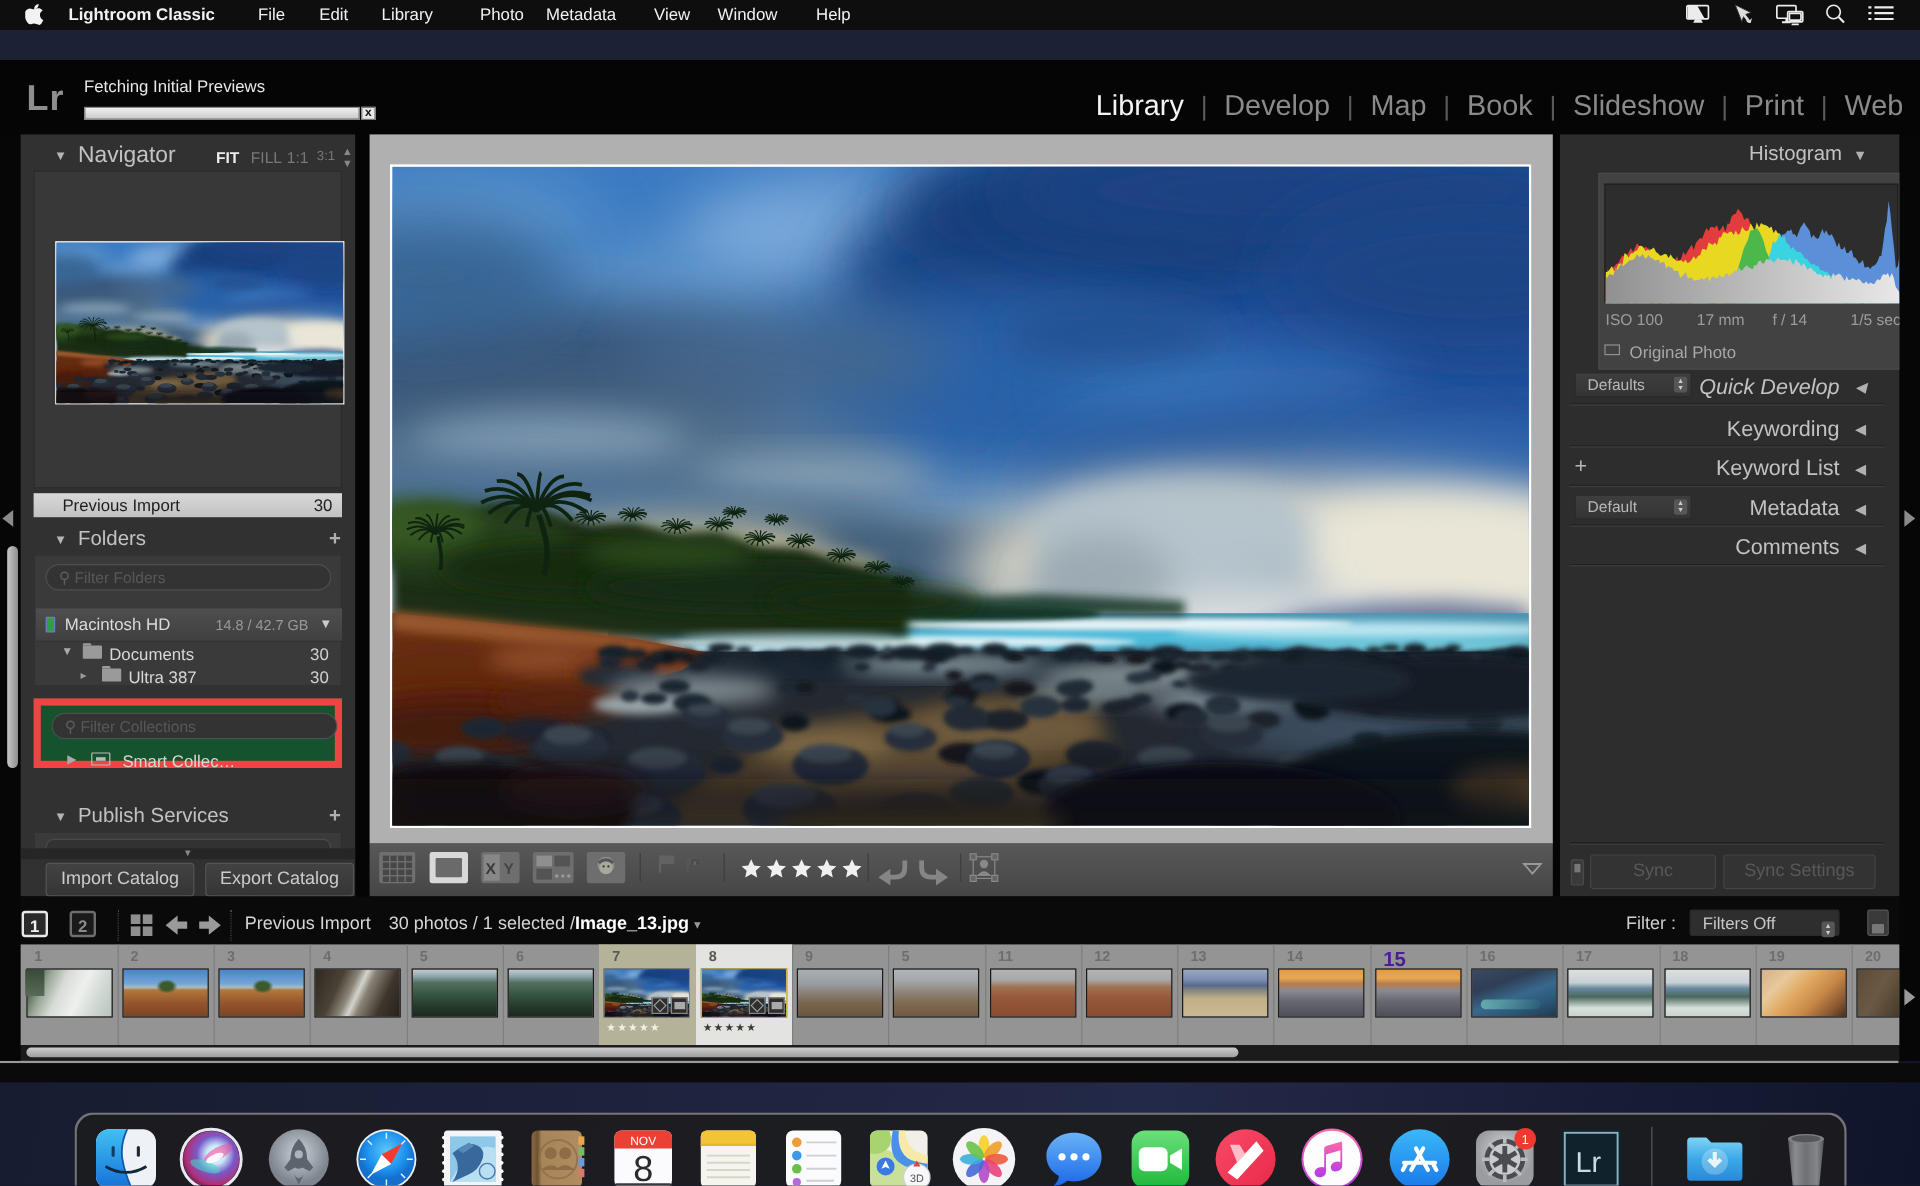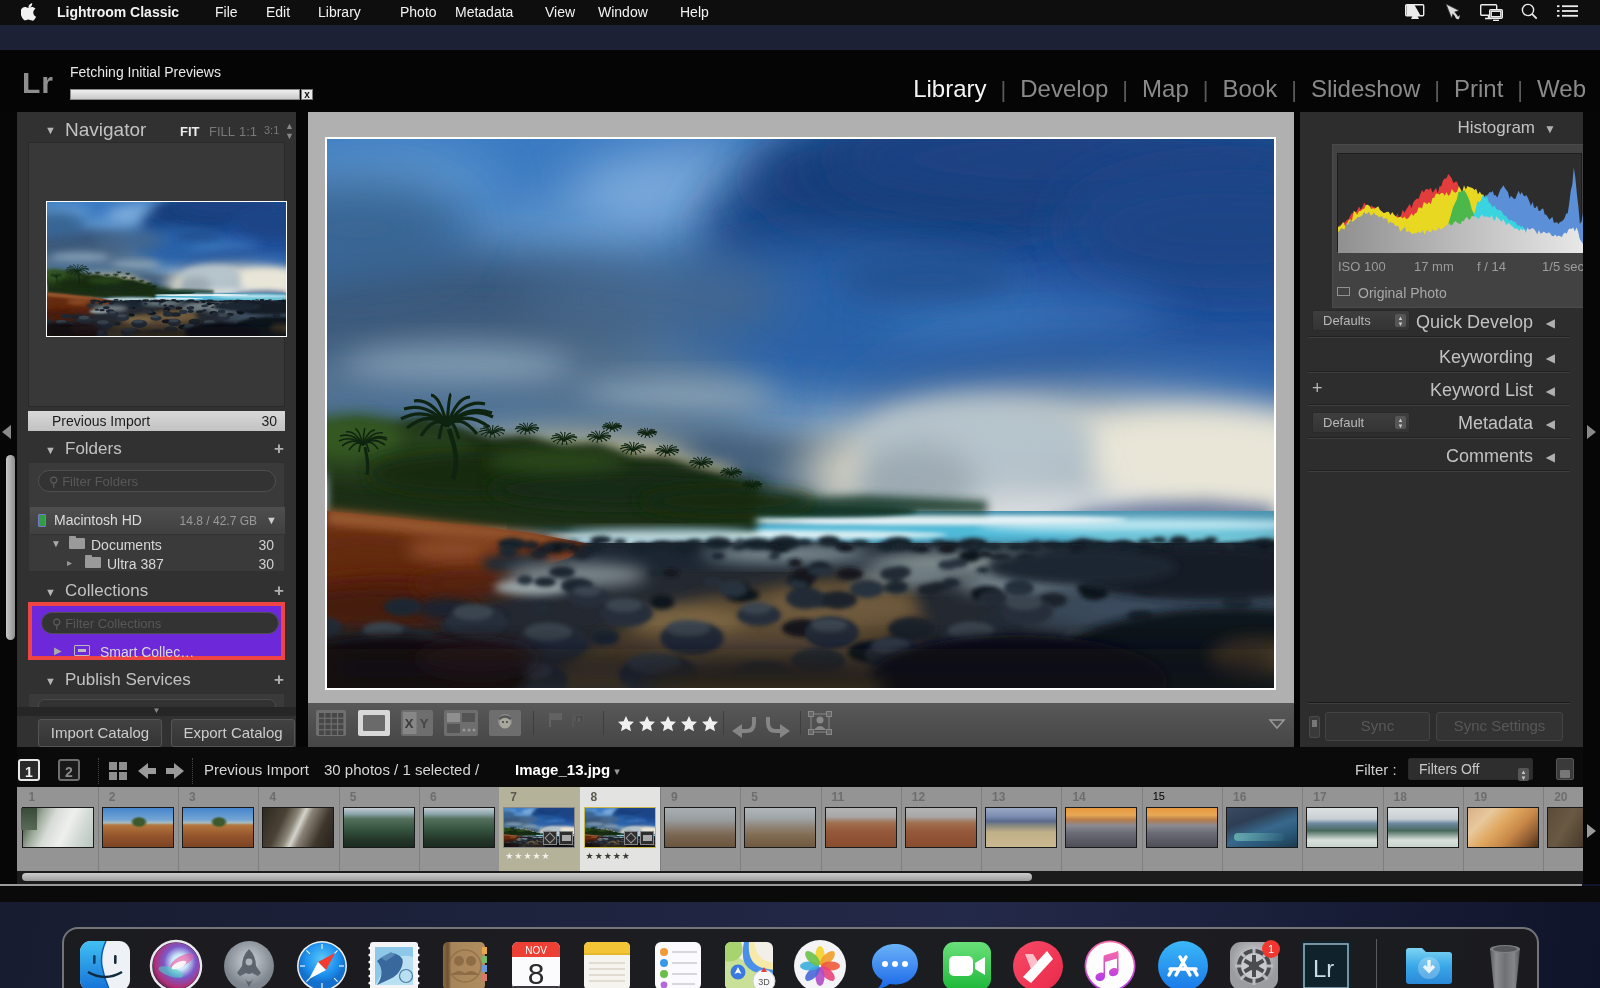--- a/index.html
+++ b/index.html
@@ -685,21 +685,21 @@
         <span style="position:absolute;left:78px;top:2px;color:#d8d8d8;font-size:14px;">Ultra 387</span>
         <span style="position:absolute;right:10px;top:2px;color:#d0d0d0;font-size:14px;">30</span>
       </div>
     </div>
 
     <div class="phead" style="top:469px;">
         <span class="tri">▼</span>
         <span class="ptitle">Collections</span>
         <span class="plus">+</span>
       </div>
-    <div class="abs" style="left:11px;top:490px;width:257px;height:58px;background:#6d28d9;border:4px solid #ef4444;">
+    <div class="abs" style="left:11px;top:470px;width:257px;height:58px;background:#14532d;border:6px solid #ef4444;">
       <div class="filterbox" style="top:6px;">⚲ <span>Filter Collections</span></div>
       <div class="abs" style="left:0;top:36px;width:255px;height:19px;">
         <span style="position:absolute;left:22px;top:3px;color:#aaa;font-size:10px;">▶</span>
         <span style="position:absolute;left:42px;top:3px;width:16px;height:11px;border:1px solid #bbb;border-radius:1px;">
             <span style="position:absolute;left:3px;top:3px;width:8px;height:3px;background:#bbb;"></span>
           </span>
         <span style="position:absolute;left:68px;top:2px;color:#d8d8d8;font-size:14px;">Smart Collec…</span>
       </div>
     </div>
 
@@ -747,21 +747,21 @@
           <span style="position:absolute;left:77px;">17 mm</span>
           <span style="position:absolute;left:140px;">f / 14</span>
           <span style="position:absolute;right:0px;">1/5 sec</span>
       </div>
       <div class="abs" style="left:4px;top:140px;width:247px;height:14px;color:#a8a8a8;font-size:14px;">
         <span style="position:absolute;left:0px;top:2px;width:13px;height:9px;border:1px solid #909090;"></span>
           <span style="position:absolute;left:21px;">Original Photo</span>
       </div>
     </div>
     <div class="dropdown" style="left:12px;top:198px;width:98px;height:21px;">Defaults<span class="ud">▲<br>▼</span></div>
-    <div class="rhead" style="top:200px;">
+    <div class="rhead" style="top:200px;font-style:italic;">
         <span class="rtitle" style="right:50px;font-size:18px;">Quick Develop</span>
         <span class="rtri" style="right:28px;">◀</span>
       </div>
     <div class="sepline" style="top:224px;"></div>
     <div class="rhead" style="top:235px;">
         <span class="rtitle" style="right:50px;font-size:18px;">Keywording</span>
         <span class="rtri" style="right:28px;">◀</span>
       </div>
     <div class="sepline" style="top:259px;"></div>
     <div class="rhead" style="top:268px;">
@@ -886,21 +886,21 @@
           <rect x="3" y="5" width="8" height="8"></rect>
           <rect x="13" y="5" width="8" height="8"></rect>
           <rect x="3" y="15" width="8" height="8"></rect>
           <rect x="13" y="15" width="8" height="8"></rect>
       <path d="M32,14 l10,-8 v5 h8 v6 h-8 v5 z" fill="#9a9a9a"></path>
       <path d="M78,14 l-10,-8 v5 h-8 v6 h8 v5 z" fill="#9a9a9a"></path>
         </g>
     </svg>
     <div class="abs" style="left:192px;top:11px;width:1px;height:26px;border-left:1px dotted #444;"></div>
     <span class="abs" style="left:204px;top:14px;color:#d6d6d6;font-size:15px;">Previous Import</span>
-    <span class="abs" style="left:324px;top:14px;color:#d6d6d6;font-size:15px;">30 photos / 1 selected /<b style="color:#fff;margin-left:36px;">Image_13.jpg</b> <span style="color:#999;font-size:11px;">▾</span></span>
+    <span class="abs" style="left:324px;top:14px;color:#d6d6d6;font-size:15px;">30 photos / 1 selected /<b style="color:#fff;">Image_13.jpg</b> <span style="color:#999;font-size:11px;">▾</span></span>
     <span class="abs" style="left:1355px;top:14px;color:#cfcfcf;font-size:15px;">Filter :</span>
     <div class="dropdown" style="left:1408px;top:11px;width:125px;height:22px;background:#2e2e2e;font-size:14px;color:#c8c8c8;">Filters Off<span class="ud" style="top:9px;">▲<br>▼</span></div>
     <div class="abs" style="left:1556px;top:11px;width:18px;height:22px;background:#3a3a3a;border:1px solid #555;border-radius:2px;">
         <span style="position:absolute;left:3px;top:11px;width:10px;height:8px;background:#777;border-radius:1px;"></span>
       </div>
   </div>
   <div class="abs" id="filmstrip">
       <span class="abs" style="left:11.5px;top:3px;font-size:12px;font-weight:bold;color:#6e6e6e;">1</span>
       <div class="abs" style="left:4.5px;top:20px;width:72px;height:41px;border:1px solid #1a1a1a;background:linear-gradient(115deg,#3e4a3c 0%,#5a6a58 12%,#9aa898 24%,#d8dcd8 40%,#eef0ee 60%,#d0d8d4 80%,#b8c4bc 100%)"></div>
       <div class="abs" style="left:80.8px;top:0;width:1px;height:84px;background:#7e7e7e;"></div>
@@ -956,21 +956,21 @@
       <div class="abs" style="left:883.8px;top:0;width:1px;height:84px;background:#7e7e7e;"></div>
       <span class="abs" style="left:894.8px;top:3px;font-size:12px;font-weight:bold;color:#6e6e6e;">12</span>
       <div class="abs" style="left:887.8px;top:20px;width:72px;height:41px;border:1px solid #1a1a1a;background:linear-gradient(180deg,#b4b4b4 0%,#a8a8a8 22%,#a07050 38%,#96583a 60%,#884c30 100%);"></div>
       <div class="abs" style="left:964.1px;top:0;width:1px;height:84px;background:#7e7e7e;"></div>
       <span class="abs" style="left:975.1px;top:3px;font-size:12px;font-weight:bold;color:#6e6e6e;">13</span>
       <div class="abs" style="left:968.1px;top:20px;width:72px;height:41px;border:1px solid #1a1a1a;background:linear-gradient(180deg,#9aa8c4 0%,#7a8cb0 22%,#5a6a8c 34%,#8a8a80 46%,#c0b088 62%,#cab890 100%);"></div>
       <div class="abs" style="left:1044.4px;top:0;width:1px;height:84px;background:#7e7e7e;"></div>
       <span class="abs" style="left:1055.4px;top:3px;font-size:12px;font-weight:bold;color:#6e6e6e;">14</span>
       <div class="abs" style="left:1048.4px;top:20px;width:72px;height:41px;border:1px solid #1a1a1a;background:linear-gradient(180deg,#e8983e 0%,#e8a854 18%,#b87c4a 30%,#8a8a92 45%,#6a6a74 65%,#4e4e58 100%);"></div>
       <div class="abs" style="left:1124.7px;top:0;width:1px;height:84px;background:#7e7e7e;"></div>
-      <span class="abs" style="left:1135.7px;top:3px;font-size:11px;font-weight:normal;color:#000000;">15</span>
+      <span class="abs" style="left:1135.7px;top:3px;font-size:17px;font-weight:bold;color:#4c1d95;">15</span>
       <div class="abs" style="left:1128.7px;top:20px;width:72px;height:41px;border:1px solid #1a1a1a;background:linear-gradient(180deg,#e8983e 0%,#e8a854 18%,#b87c4a 30%,#8a8a92 45%,#6a6a74 65%,#4e4e58 100%);"></div>
       <div class="abs" style="left:1205.0px;top:0;width:1px;height:84px;background:#7e7e7e;"></div>
       <span class="abs" style="left:1216.0px;top:3px;font-size:12px;font-weight:bold;color:#6e6e6e;">16</span>
       <div class="abs" style="left:1209.0px;top:20px;width:72px;height:41px;border:1px solid #1a1a1a;background:linear-gradient(160deg,#3a4a62 0%,#2e3e54 30%,#38688c 55%,#2a5878 75%,#1e3a50 100%);"></div>
       <div class="abs" style="left:1285.3px;top:0;width:1px;height:84px;background:#7e7e7e;"></div>
       <span class="abs" style="left:1296.3px;top:3px;font-size:12px;font-weight:bold;color:#6e6e6e;">17</span>
       <div class="abs" style="left:1289.3px;top:20px;width:72px;height:41px;border:1px solid #1a1a1a;background:linear-gradient(180deg,#dce0e2 0%,#c8d0d4 28%,#6a88a0 40%,#48685c 58%,#d8e0dc 82%,#c8d4cc 100%);"></div>
       <div class="abs" style="left:1365.6px;top:0;width:1px;height:84px;background:#7e7e7e;"></div>
       <span class="abs" style="left:1376.6px;top:3px;font-size:12px;font-weight:bold;color:#6e6e6e;">18</span>
       <div class="abs" style="left:1369.6px;top:20px;width:72px;height:41px;border:1px solid #1a1a1a;background:linear-gradient(180deg,#dce0e2 0%,#c8d0d4 28%,#6a88a0 40%,#48685c 58%,#d8e0dc 82%,#c8d4cc 100%);"></div>

